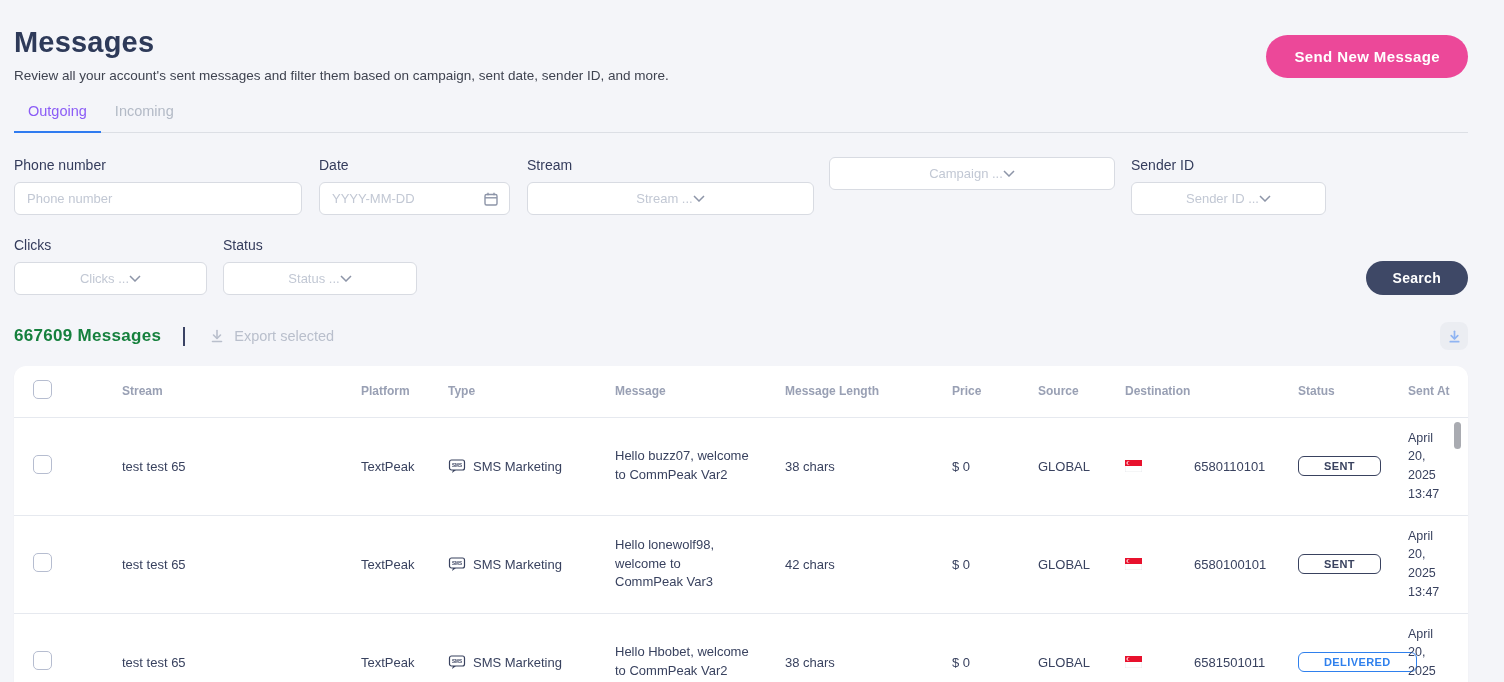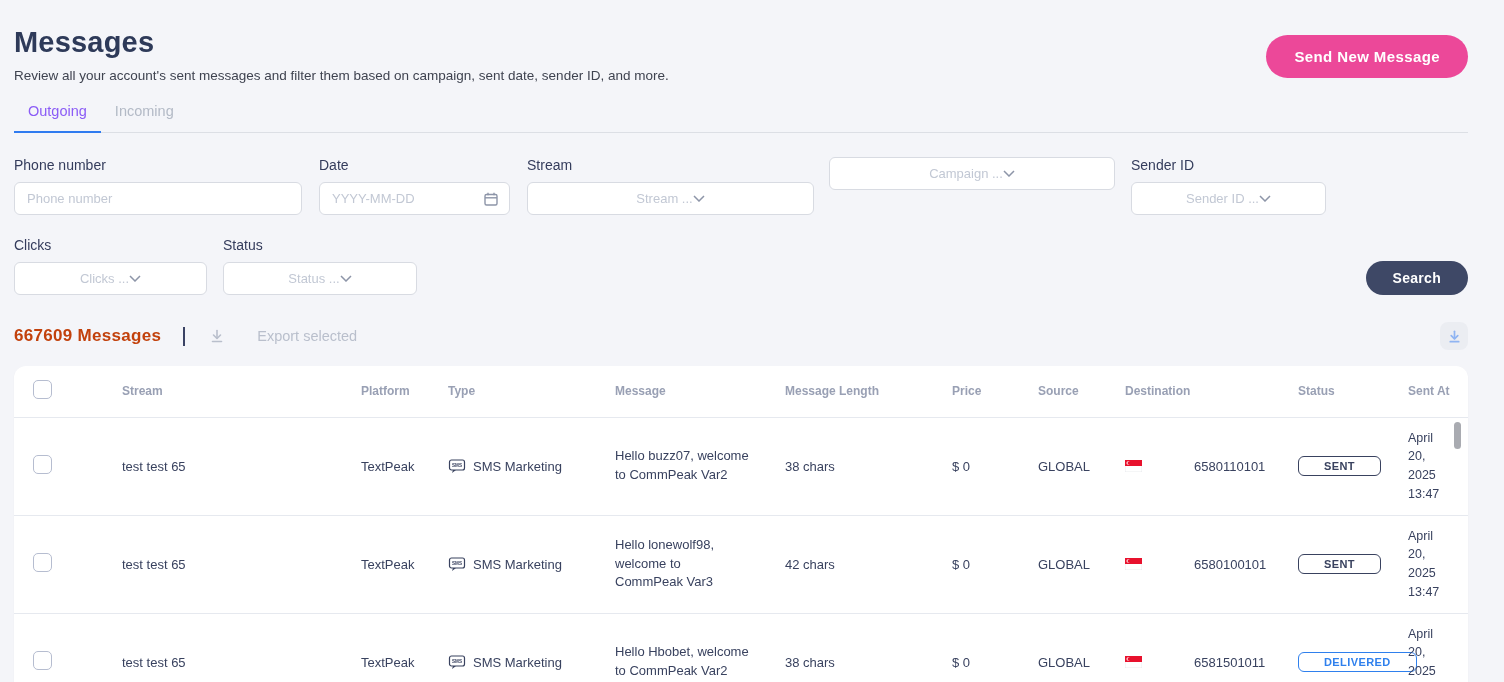--- a/index.html
+++ b/index.html
@@ -56,23 +56,23 @@
   .btn-search {
     margin-left:auto; align-self:flex-end; cursor:pointer;
     background:#3e4866; color:#fff; border:none;
     font-family:"Liberation Sans", sans-serif;
     font-size:14px; font-weight:700; letter-spacing:.3px;
     height:34px; padding:0 27px; border-radius:17px;
   }
 
   
   .results-bar { display:flex; align-items:center; margin-top:27px; }
-  .results-count { font-size:17px; font-weight:700; color:#c2410c; letter-spacing:.3px; }
+  .results-count { font-size:17px; font-weight:700; color:#15803d; letter-spacing:.3px; }
   .vsep { width:2px; height:19px; background:#3a4264; margin:0 24px 0 22px; }
-  .export-link { display:flex; align-items:center; color:#b9bfcc; font-size:14.5px; cursor:pointer;gap:23px; }
+  .export-link { display:flex; align-items:center; color:#b9bfcc; font-size:14.5px; cursor:pointer; }
   .export-link .icon { margin-right:9px; color:#b9bfcc; }
   .download-btn {
     margin-left:auto; width:28px; height:28px; border-radius:8px; background:#ebedf2;
     display:flex; align-items:center; justify-content:center; color:#8fb4f2; cursor:pointer;
   }
 
   
   .table-card {
     margin-top:16px; background:#fff; border-radius:12px 12px 0 0;
     height:346px; position:relative; overflow:hidden;

